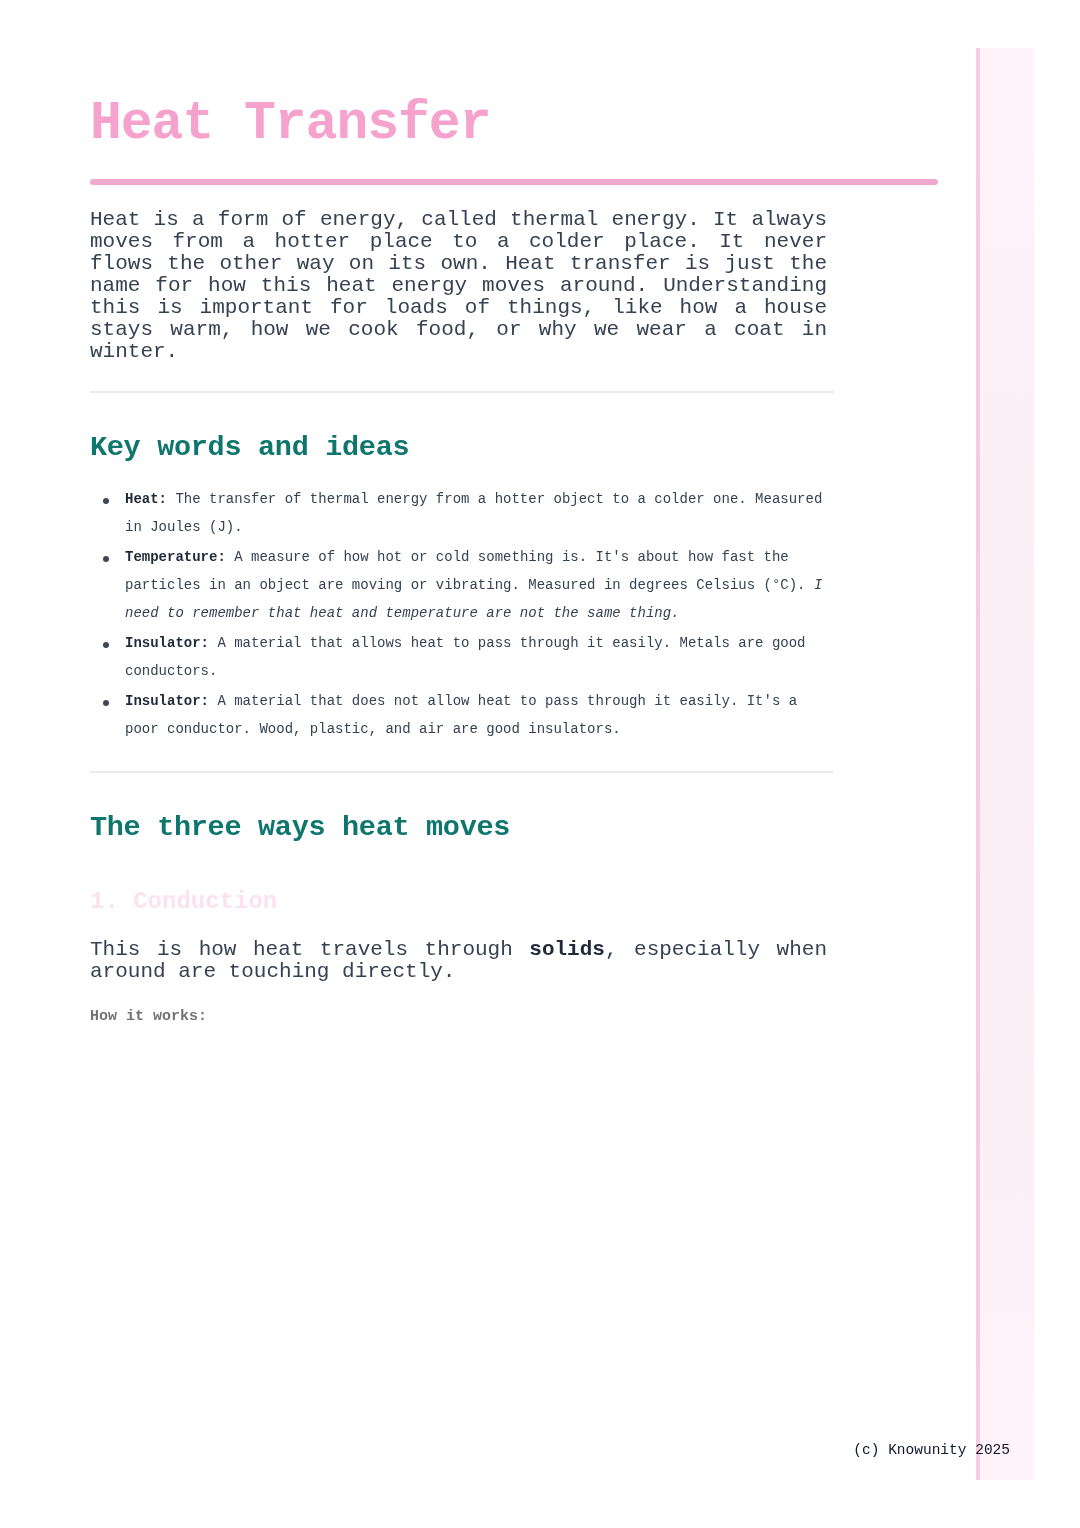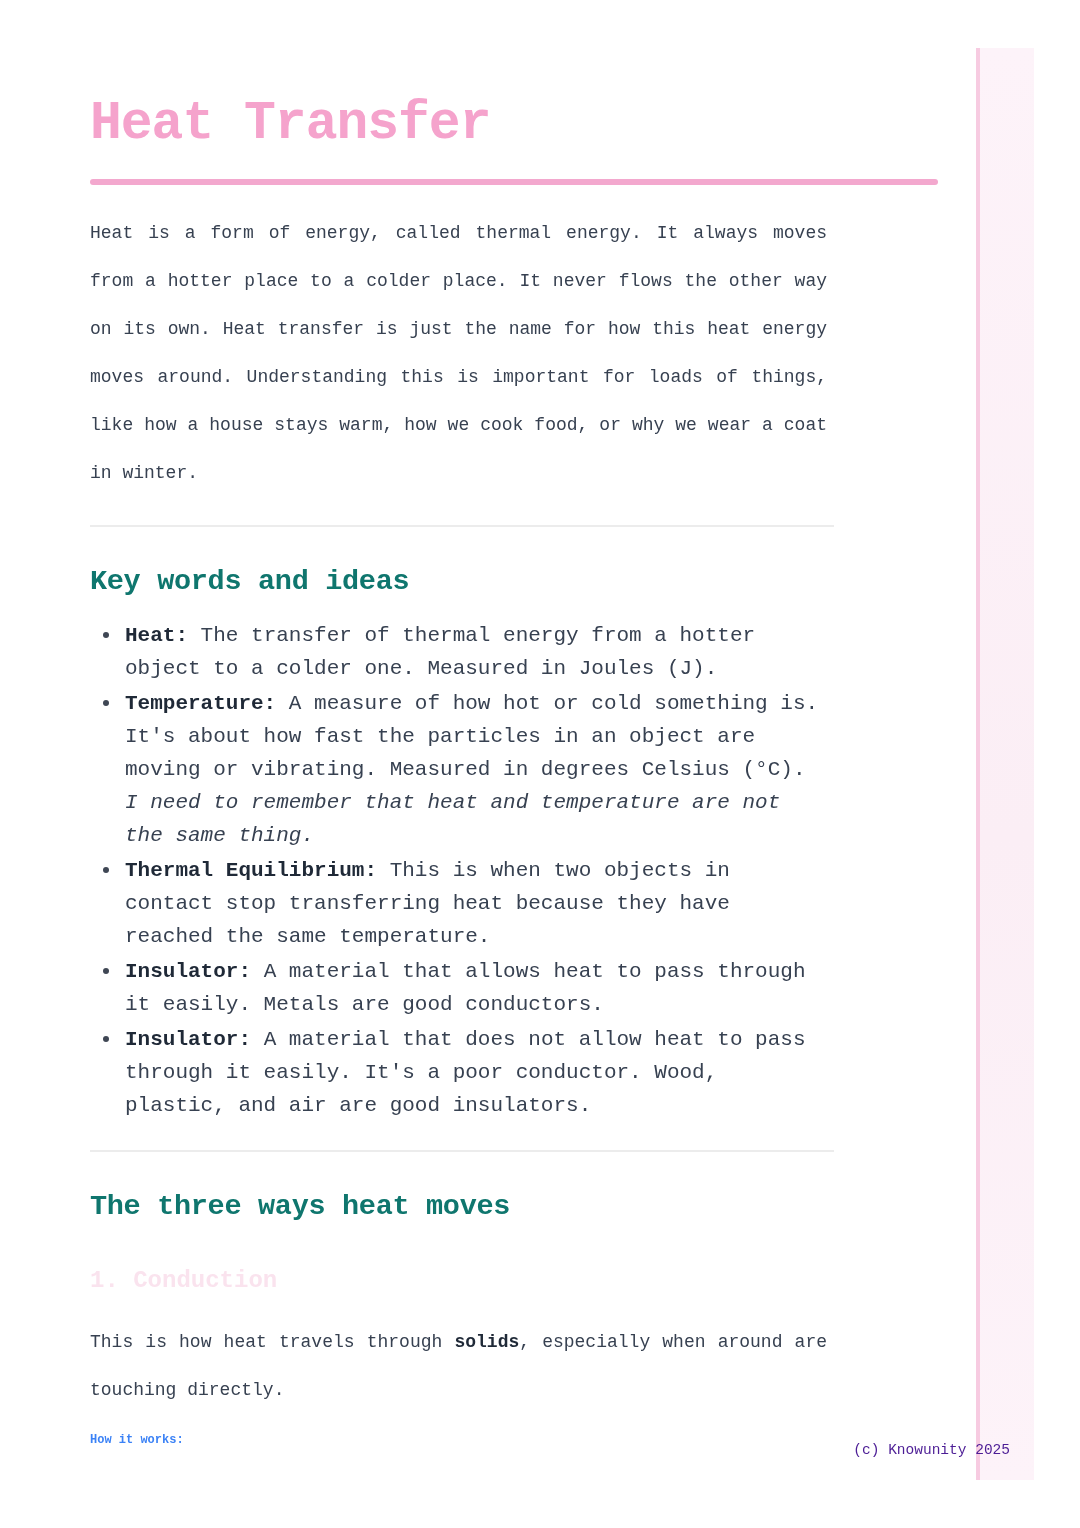--- a/index.html
+++ b/index.html
@@ -48,22 +48,22 @@
   }
 
   .doc-subtitle {
     margin: 54px 0 0 0;
     font-size: 17.5px;
     line-height: 24px;
   }
 
   .para {
     width: 737px;
-    font-size: 18px;
-    line-height: 48px;
+    font-size: 21px;
+    line-height: 22px;
     text-align: justify;
   }
   .lead   { margin: 24px 0 0 0; }
   .p-ways { margin: 18px 0 0 0; }
   .p-cond { margin: 20px 0 0 0; }
 
   .divider {
     border: 0;
     border-top: 2px solid #ececec;
     width: 744px;
@@ -88,54 +88,54 @@
   }
 
   .kw-list {
     margin: 18px 0 0 0;
     padding: 0 0 0 35px;
     width: 702px;
     list-style: none;
   }
   .kw-list li {
     position: relative;
-    font-size: 21px;
-    line-height: 33px;
+    font-size: 14px;
+    line-height: 28px;
   }
   .kw-list li + li { margin-top: 2px; }
   .kw-list li::before {
     content: "";
     position: absolute;
     left: -22px;
     top: 13px;
     width: 6px;
     height: 6px;
     border-radius: 50%;
     background: #3f4754;
   }
 
   .term { font-weight: bold; color: #1f2937; }
   .note { font-style: italic; }
   strong.inline-bold { color: #1f2937; }
 
   .how-label {
-    margin: 14px 0 0 0;
-    font-size: 12px;
+    margin: 22px 0 0 0;
+    font-size: 15px;
     line-height: 24px;
     font-weight: bold;
-    color: #3b82f6;
+    color: #737373;
   }
 
   .footer-note {
     position: absolute;
     top: 1441px;
     right: 70px;
     font-size: 14.5px;
     line-height: 18px;
-    color: #4c1d95;
+    color: #0f172a;
   }
 </style>
 </head>
 <body>
 
 <div class="page">
 
   <div class="side-stripe"></div>
 
   <main class="content">
@@ -146,21 +146,20 @@
 
     <p class="para lead">Heat is a form of energy, called thermal energy. It always moves from a hotter place to a colder place. It never flows the other way on its own. Heat transfer is just the name for how this heat energy moves around. Understanding this is important for loads of things, like how a house stays warm, how we cook food, or why we wear a coat in winter.</p>
 
     <hr class="divider">
 
     <h2 class="h2">Key words and ideas</h2>
 
     <ul class="kw-list">
       <li><span class="term">Heat:</span><span> The transfer of thermal energy from a hotter object to a colder one. Measured in Joules (J).</span></li>
       <li><span class="term">Temperature:</span><span> A measure of how hot or cold something is. It's about how fast the particles in an object are moving or vibrating. Measured in degrees Celsius (°C). </span><em class="note">I need to remember that heat and temperature are not the same thing.</em></li>
-      <li><span class="term">Thermal Equilibrium:</span><span> This is when two objects in contact stop transferring heat because they have reached the same temperature.</span></li>
       <li><span class="term">Insulator:</span><span> A material that allows heat to pass through it easily. Metals are good conductors.</span></li>
       <li><span class="term">Insulator:</span><span> A material that does not allow heat to pass through it easily. It's a poor conductor. Wood, plastic, and air are good insulators.</span></li>
     </ul>
 
     <hr class="divider">
 
     <h2 class="h2">The three ways heat moves</h2>
 
 
     <h3 class="h3">1. Conduction</h3>

